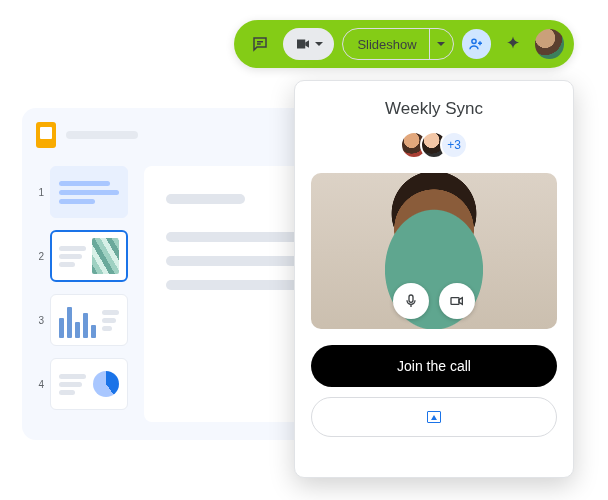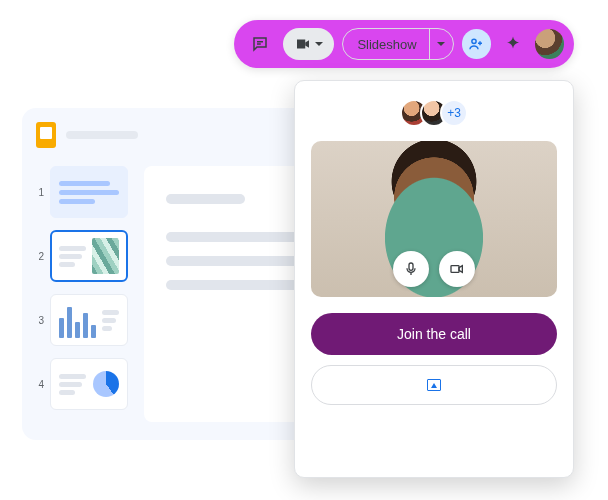--- a/index.html
+++ b/index.html
@@ -12,21 +12,21 @@
     overflow: hidden;
   }
 
   
   .toolbar {
     position: absolute;
     top: 20px;
     left: 234px;
     width: 340px;
     height: 48px;
-    background: #d946ef;
+    background: #84cc16;
     border-radius: 24px;
     box-shadow: 0 2px 10px rgba(0,0,0,0.12);
     display: flex;
     align-items: center;
     padding: 0 10px;
     gap: 8px;
   }
   .tool-btn {
     display: flex;
     align-items: center;
@@ -270,21 +270,21 @@
   .vf-btn {
     width: 36px; height: 36px; border-radius: 50%;
     background: #fff;
     display: flex; align-items: center; justify-content: center;
     box-shadow: 0 1px 4px rgba(0,0,0,0.2);
   }
   .btn-primary {
     width: 100%;
     height: 42px;
     border-radius: 21px;
-    background: #701a75;
+    background: #000000;
     color: #fff;
     font-size: 14px;
     font-weight: 500;
     border: none;
     display: flex;
     align-items: center;
     justify-content: center;
     margin-bottom: 10px;
     cursor: pointer;
   }
@@ -427,20 +427,21 @@
     <div class="editor">
       <div class="bar short"></div>
       <div class="bar"></div>
       <div class="bar"></div>
       <div class="bar"></div>
     </div>
   </div>
 </div>
 
 <div class="meet-pop">
+  <div class="meet-title">Weekly Sync</div>
   <div class="avatar-row">
     <div class="av a1"></div>
     <div class="av a2"></div>
     <div class="av count">+3</div>
   </div>
   <div class="video-frame">
     <div class="vf-controls">
       <div class="vf-btn">
         <svg class="ic" width="16" height="16" viewBox="0 0 24 24" fill="none" stroke="#3c4043" stroke-width="2">
             <rect x="9" y="3" width="6" height="11" rx="3"></rect>

